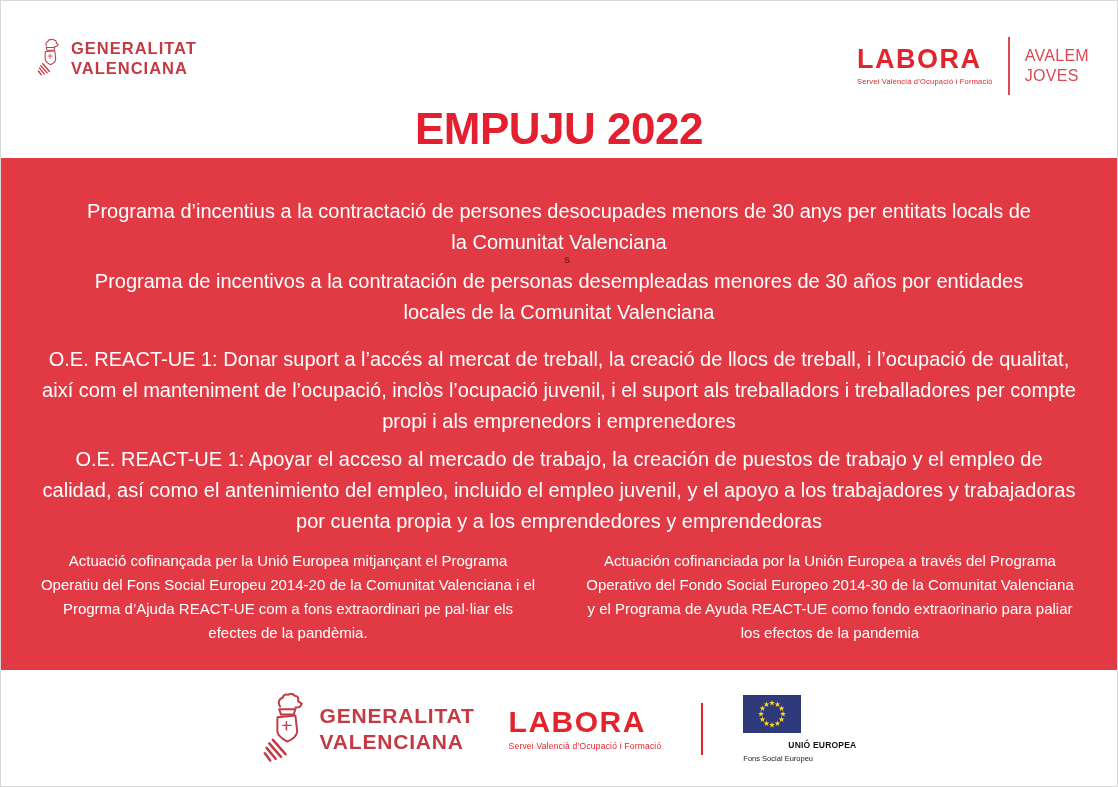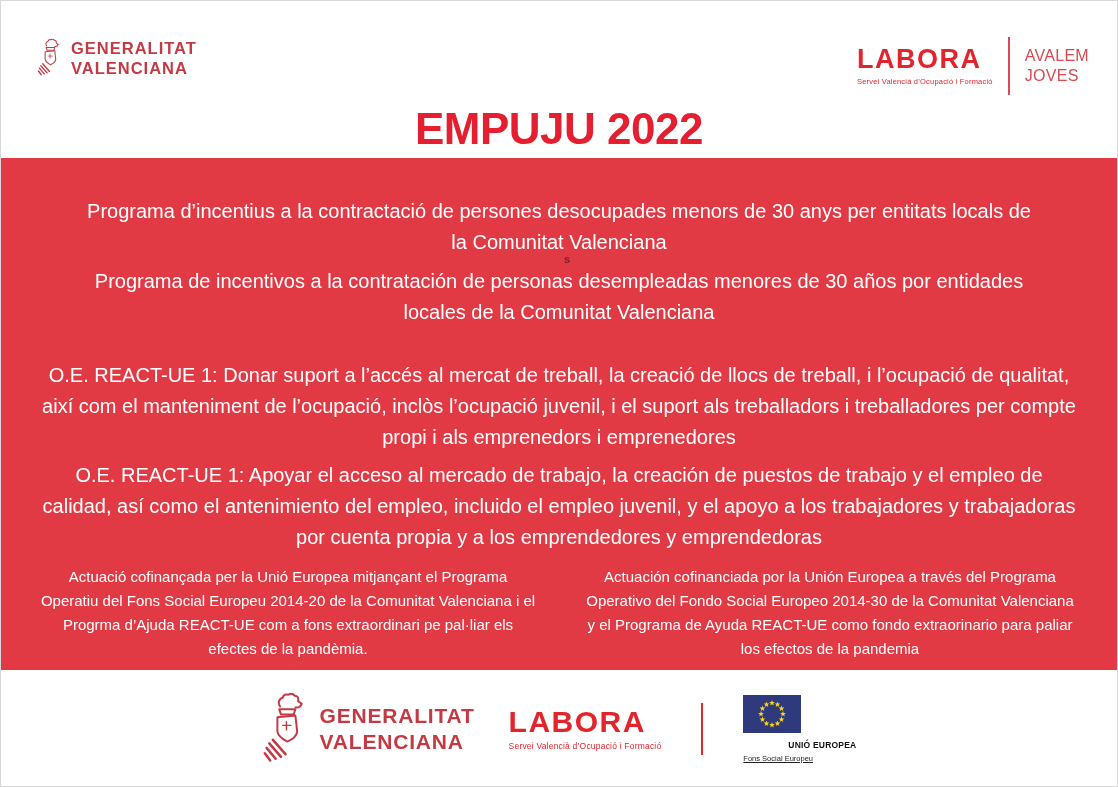--- a/index.html
+++ b/index.html
@@ -27,39 +27,39 @@
           color:var(--avalem-red);font-weight:normal;letter-spacing:0.3px;line-height:1.25;}
   .title{position:absolute;left:0;right:0;bottom:7px;margin:0;text-align:center;
          font-size:44px;font-weight:bold;letter-spacing:-0.5px;color:var(--title-red);line-height:1;}
 
   
   .band{position:relative;height:512px;background:var(--banner-red);color:#fff;
         text-align:center;padding:30px 38px 0;}
   .para{margin:0 auto;font-size:20px;line-height:31px;}
   .p1{max-width:950px;margin-top:8px;}
   .p2{max-width:950px;margin-top:8px;}
-  .p3{max-width:1045px;margin-top:32px;}
+  .p3{max-width:1045px;margin-top:16px;}
   .p4{max-width:1045px;margin-top:7px;}
   .sup-artifact{position:absolute;left:563px;top:96px;font-size:11px;font-weight:bold;
                 color:var(--artifact-maroon);line-height:1;}
   .footnotes{display:flex;gap:44px;margin-top:12px;}
   .fn{flex:1;margin:0;font-size:15px;line-height:24px;}
 
   
   .footer{height:117px;display:flex;align-items:center;justify-content:center;gap:30px;}
   .gv-logo2{display:flex;align-items:center;gap:11px;color:var(--gv-red);}
   .gv-text2{display:flex;flex-direction:column;font-weight:bold;font-size:21px;
             letter-spacing:0.8px;line-height:1.22;}
   .labora2{display:flex;flex-direction:column;align-items:flex-start;margin-left:4px;}
   .labora-word2{font-size:30px;font-weight:bold;letter-spacing:1.5px;color:var(--labora-red);line-height:1;}
   .labora-tag2{font-size:8.5px;color:var(--labora-red);margin-top:4px;letter-spacing:0.2px;}
   .v-divider2{width:2px;height:52px;background:var(--labora-red);margin:0 10px;}
   .eu-block{display:flex;flex-direction:column;align-items:flex-start;}
   .eu-line1{font-size:8.5px;font-weight:bold;color:#111;margin-top:3px;letter-spacing:0.2px;padding-left:45px;}
-  .eu-line2{font-size:7.5px;color:#222;margin-top:4px;text-decoration:underline;}
+  .eu-line2{font-size:7.5px;color:#222;margin-top:4px;}
 </style>
 </head>
 <body>
 
 <svg width="0" height="0" style="position:absolute">
   <symbol id="gv-emblem-symbol" viewBox="0 0 52 80">
     <g fill="none" stroke="currentColor" stroke-width="2.2" stroke-linecap="round" stroke-linejoin="round">
       <path d="M20 15 q-4 -7 3 -10 q1 -4 6 -3 q4 -3 7 1 q5 0 4 6 l4 3 q-2 5 -7 4"></path>
       <path d="M19 18 h18 l-2 6 h-14 z"></path>
       <path d="M17 27 l20 -2 2 18 q-1 7 -11 11 q-10 -5 -11 -11 z"></path>

